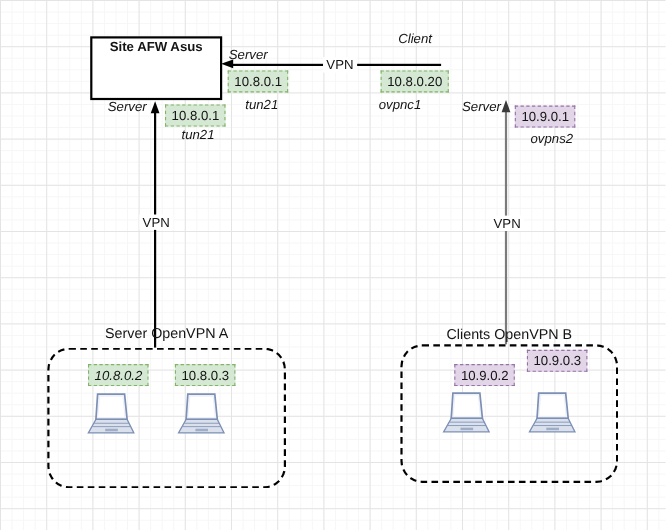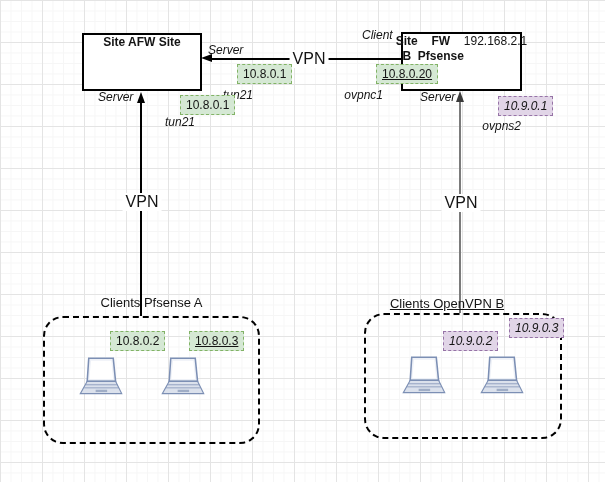--- a/index.html
+++ b/index.html
@@ -22,29 +22,29 @@
     position:absolute;box-sizing:border-box;
     border:2px solid #000;background:#fff;
     display:flex;flex-direction:row;justify-content:center;
     text-align:center;font-size:12px;line-height:15px;
   }
   .fw-box .t{font-weight:bold;}
   .lbl{position:absolute;font-size:12px;line-height:13px;white-space:nowrap;font-style:italic;}
   .lbl.center{text-align:right;}
   .edge-label{
     position:absolute;transform:translate(-50%,-50%);
-    background:#fff;padding:0 3px;font-size:16px;white-space:nowrap;
+    background:#fff;padding:0 3px;font-size:12px;white-space:nowrap;
   }
   .badge{
     position:absolute;box-sizing:border-box;
     font-size:12px;line-height:14px;padding:2px 5px;
-    border:1px dashed;white-space:nowrap;text-align:center;margin-left:30px;
+    border:1px dashed;white-space:nowrap;text-align:center;
   }
   .badge.green{background:#d5e8d4;border-color:#82b366;}
-  .badge.purple{background:#e1d5e7;border-color:#9673a6;font-style:italic;}
+  .badge.purple{background:#e1d5e7;border-color:#9673a6;}
   .hline{position:absolute;height:0;border-top:2px solid #000;}
   .vline{position:absolute;width:0;border-left:2px solid #000;}
   .vline.gray{border-left-color:#7b7b7b;}
   .arrow-left{
     position:absolute;width:0;height:0;
     border-top:4.5px solid transparent;border-bottom:4.5px solid transparent;
     border-right:11px solid #000;
   }
   .arrow-up{
     position:absolute;width:0;height:0;
@@ -59,61 +59,56 @@
   .group-title{position:absolute;font-size:13px;text-align:center;white-space:nowrap;}
   .laptop{position:absolute;}
 </style>
 </head>
 <body>
 
 <div class="canvas">
 
   <div class="fw-box" style="left:82px;top:33px;width:120px;height:58px;">
     <span class="t">Site A</span>
-    <span class="t">FW Site</span>
+    <span class="t">FW Asus</span>
   </div>
 
-  <div class="fw-box" style="left:401px;top:32px;width:121px;height:59px;">
-    <span class="t">Site B</span>
-    <span class="t">FW Pfsense</span>
-    <span>192.168.2.1</span>
-  </div>
 
   <div class="hline" style="left:211px;top:58px;width:190px;"></div>
   <div class="arrow-left" style="left:201px;top:53.5px;"></div>
   <div class="edge-label" style="left:309px;top:59px;">VPN</div>
 
   <div class="lbl" style="left:208px;top:44px;">Server</div>
   <div class="badge green" style="left:207px;top:64px;">10.8.0.1</div>
   <div class="lbl center" style="left:207px;top:89px;width:46px;">tun21</div>
 
   <div class="lbl" style="left:362px;top:29px;">Client</div>
-  <div class="badge green" style="left:346px;top:64px;text-decoration:underline;">10.8.0.20</div>
+  <div class="badge green" style="left:346px;top:64px;">10.8.0.20</div>
   <div class="lbl center" style="left:328px;top:89px;width:55px;">ovpnc1</div>
 
   <div class="vline" style="left:140px;top:102px;height:214px;"></div>
   <div class="arrow-up" style="left:137px;top:92px;"></div>
   <div class="edge-label" style="left:142px;top:202px;">VPN</div>
   <div class="lbl" style="left:98px;top:91px;">Server</div>
   <div class="badge green" style="left:150px;top:95px;">10.8.0.1</div>
   <div class="lbl center" style="left:151px;top:116px;width:44px;">tun21</div>
 
   <div class="vline gray" style="left:459px;top:101px;height:212px;"></div>
   <div class="arrow-up gray" style="left:456px;top:91px;"></div>
   <div class="edge-label" style="left:461px;top:203px;">VPN</div>
   <div class="lbl" style="left:420px;top:91px;">Server</div>
   <div class="badge purple" style="left:468px;top:96px;">10.9.0.1</div>
   <div class="lbl center" style="left:469px;top:120px;width:52px;">ovpns2</div>
 
-  <div class="group-title" style="left:43px;top:295px;width:217px;">Clients Pfsense A</div>
+  <div class="group-title" style="left:43px;top:295px;width:217px;">Server OpenVPN A</div>
   <div class="client-group" style="left:43px;top:316px;width:217px;height:128px;"></div>
-  <div class="badge green" style="left:80px;top:331px;">10.8.0.2</div>
-  <div class="badge green" style="left:159px;top:331px;text-decoration:underline;">10.8.0.3</div>
+  <div class="badge green" style="left:80px;top:331px;font-style:italic;">10.8.0.2</div>
+  <div class="badge green" style="left:159px;top:331px;">10.8.0.3</div>
 
-  <div class="group-title" style="left:348px;top:296px;width:198px;text-decoration:underline;">Clients OpenVPN B</div>
+  <div class="group-title" style="left:364px;top:296px;width:198px;">Clients OpenVPN B</div>
   <div class="client-group" style="left:364px;top:313px;width:198px;height:126px;"></div>
   <div class="badge purple" style="left:413px;top:331px;">10.9.0.2</div>
   <div class="badge purple" style="left:479px;top:318px;">10.9.0.3</div>
 
   <svg class="laptop" style="left:78px;top:356px;" width="46" height="43" viewBox="0 0 60 56">
     <polygon points="14,3 46,3 49,33 12,33" fill="#eef1f7" stroke="#7c8fb4" stroke-width="2"></polygon>
     <polygon points="17,6 43.5,6 45.8,30 14.8,30" fill="#ffffff"></polygon>
     <polygon points="12,33 49,33 57,49 3,49" fill="#dbe1ec" stroke="#7c8fb4" stroke-width="1.5"></polygon>
     <line x1="10" y1="37.5" x2="51" y2="37.5" stroke="#7c8fb4" stroke-width="1"></line>
     <line x1="8" y1="41.5" x2="53" y2="41.5" stroke="#7c8fb4" stroke-width="1"></line>

